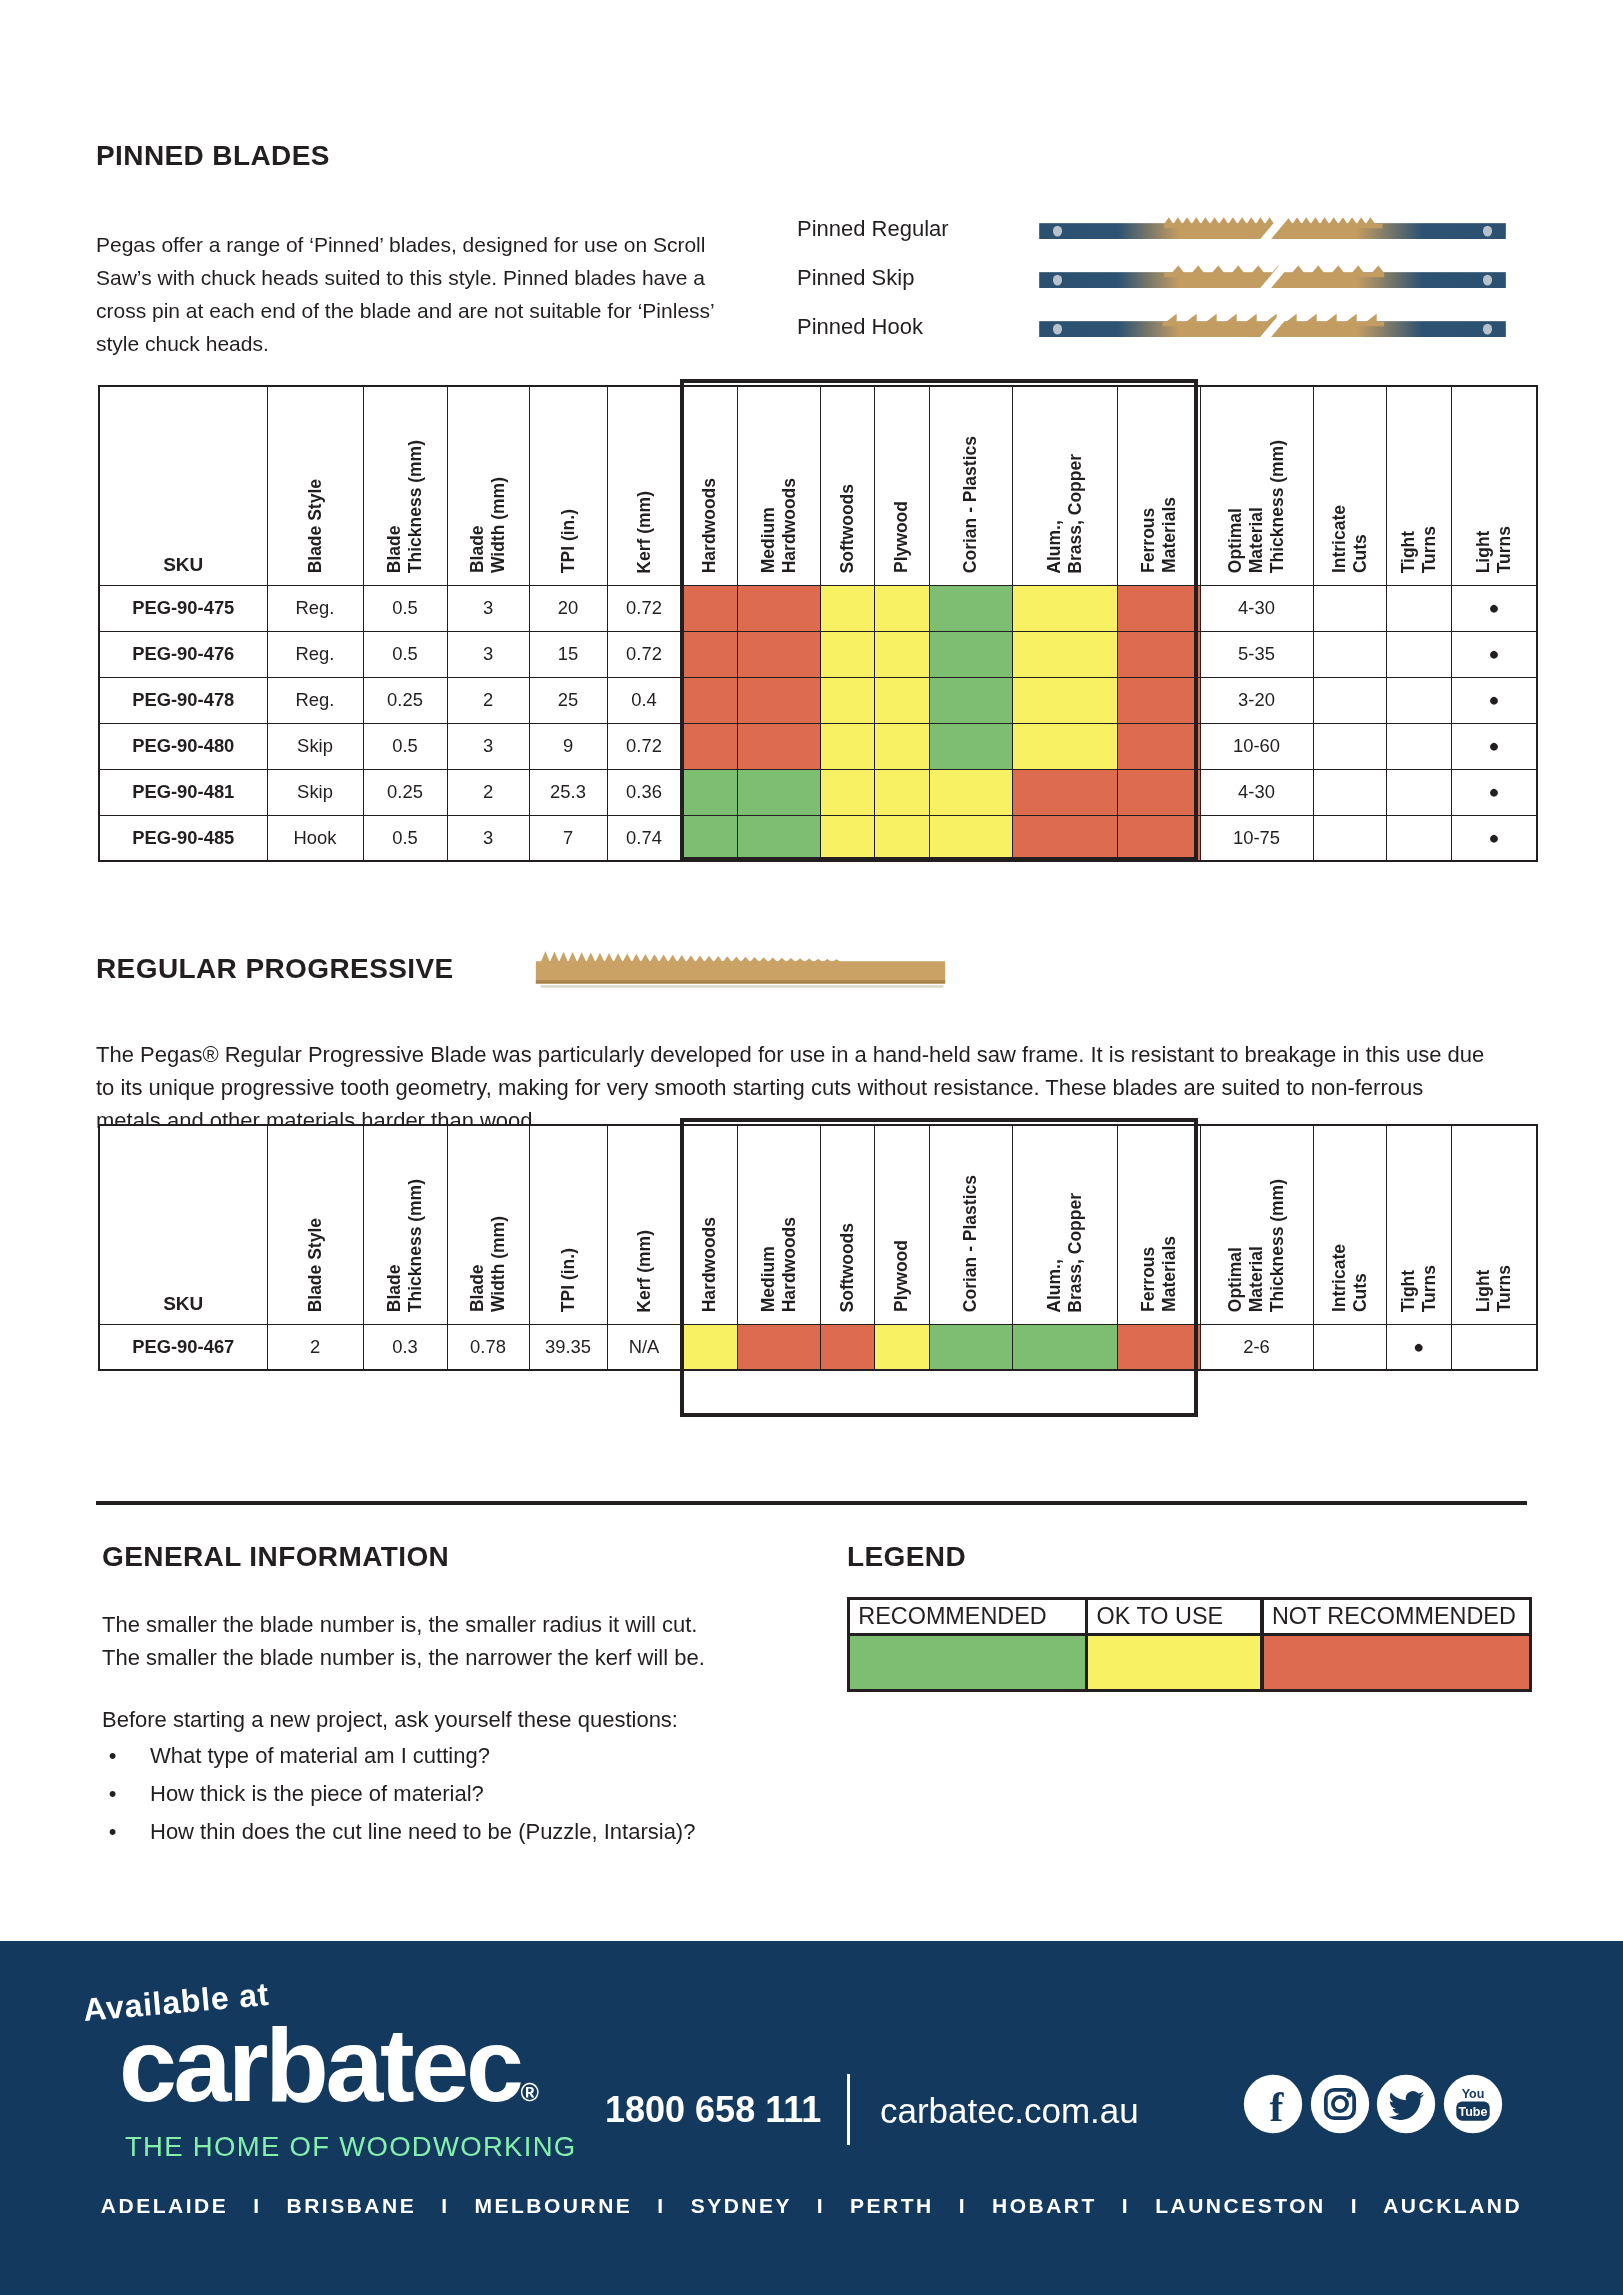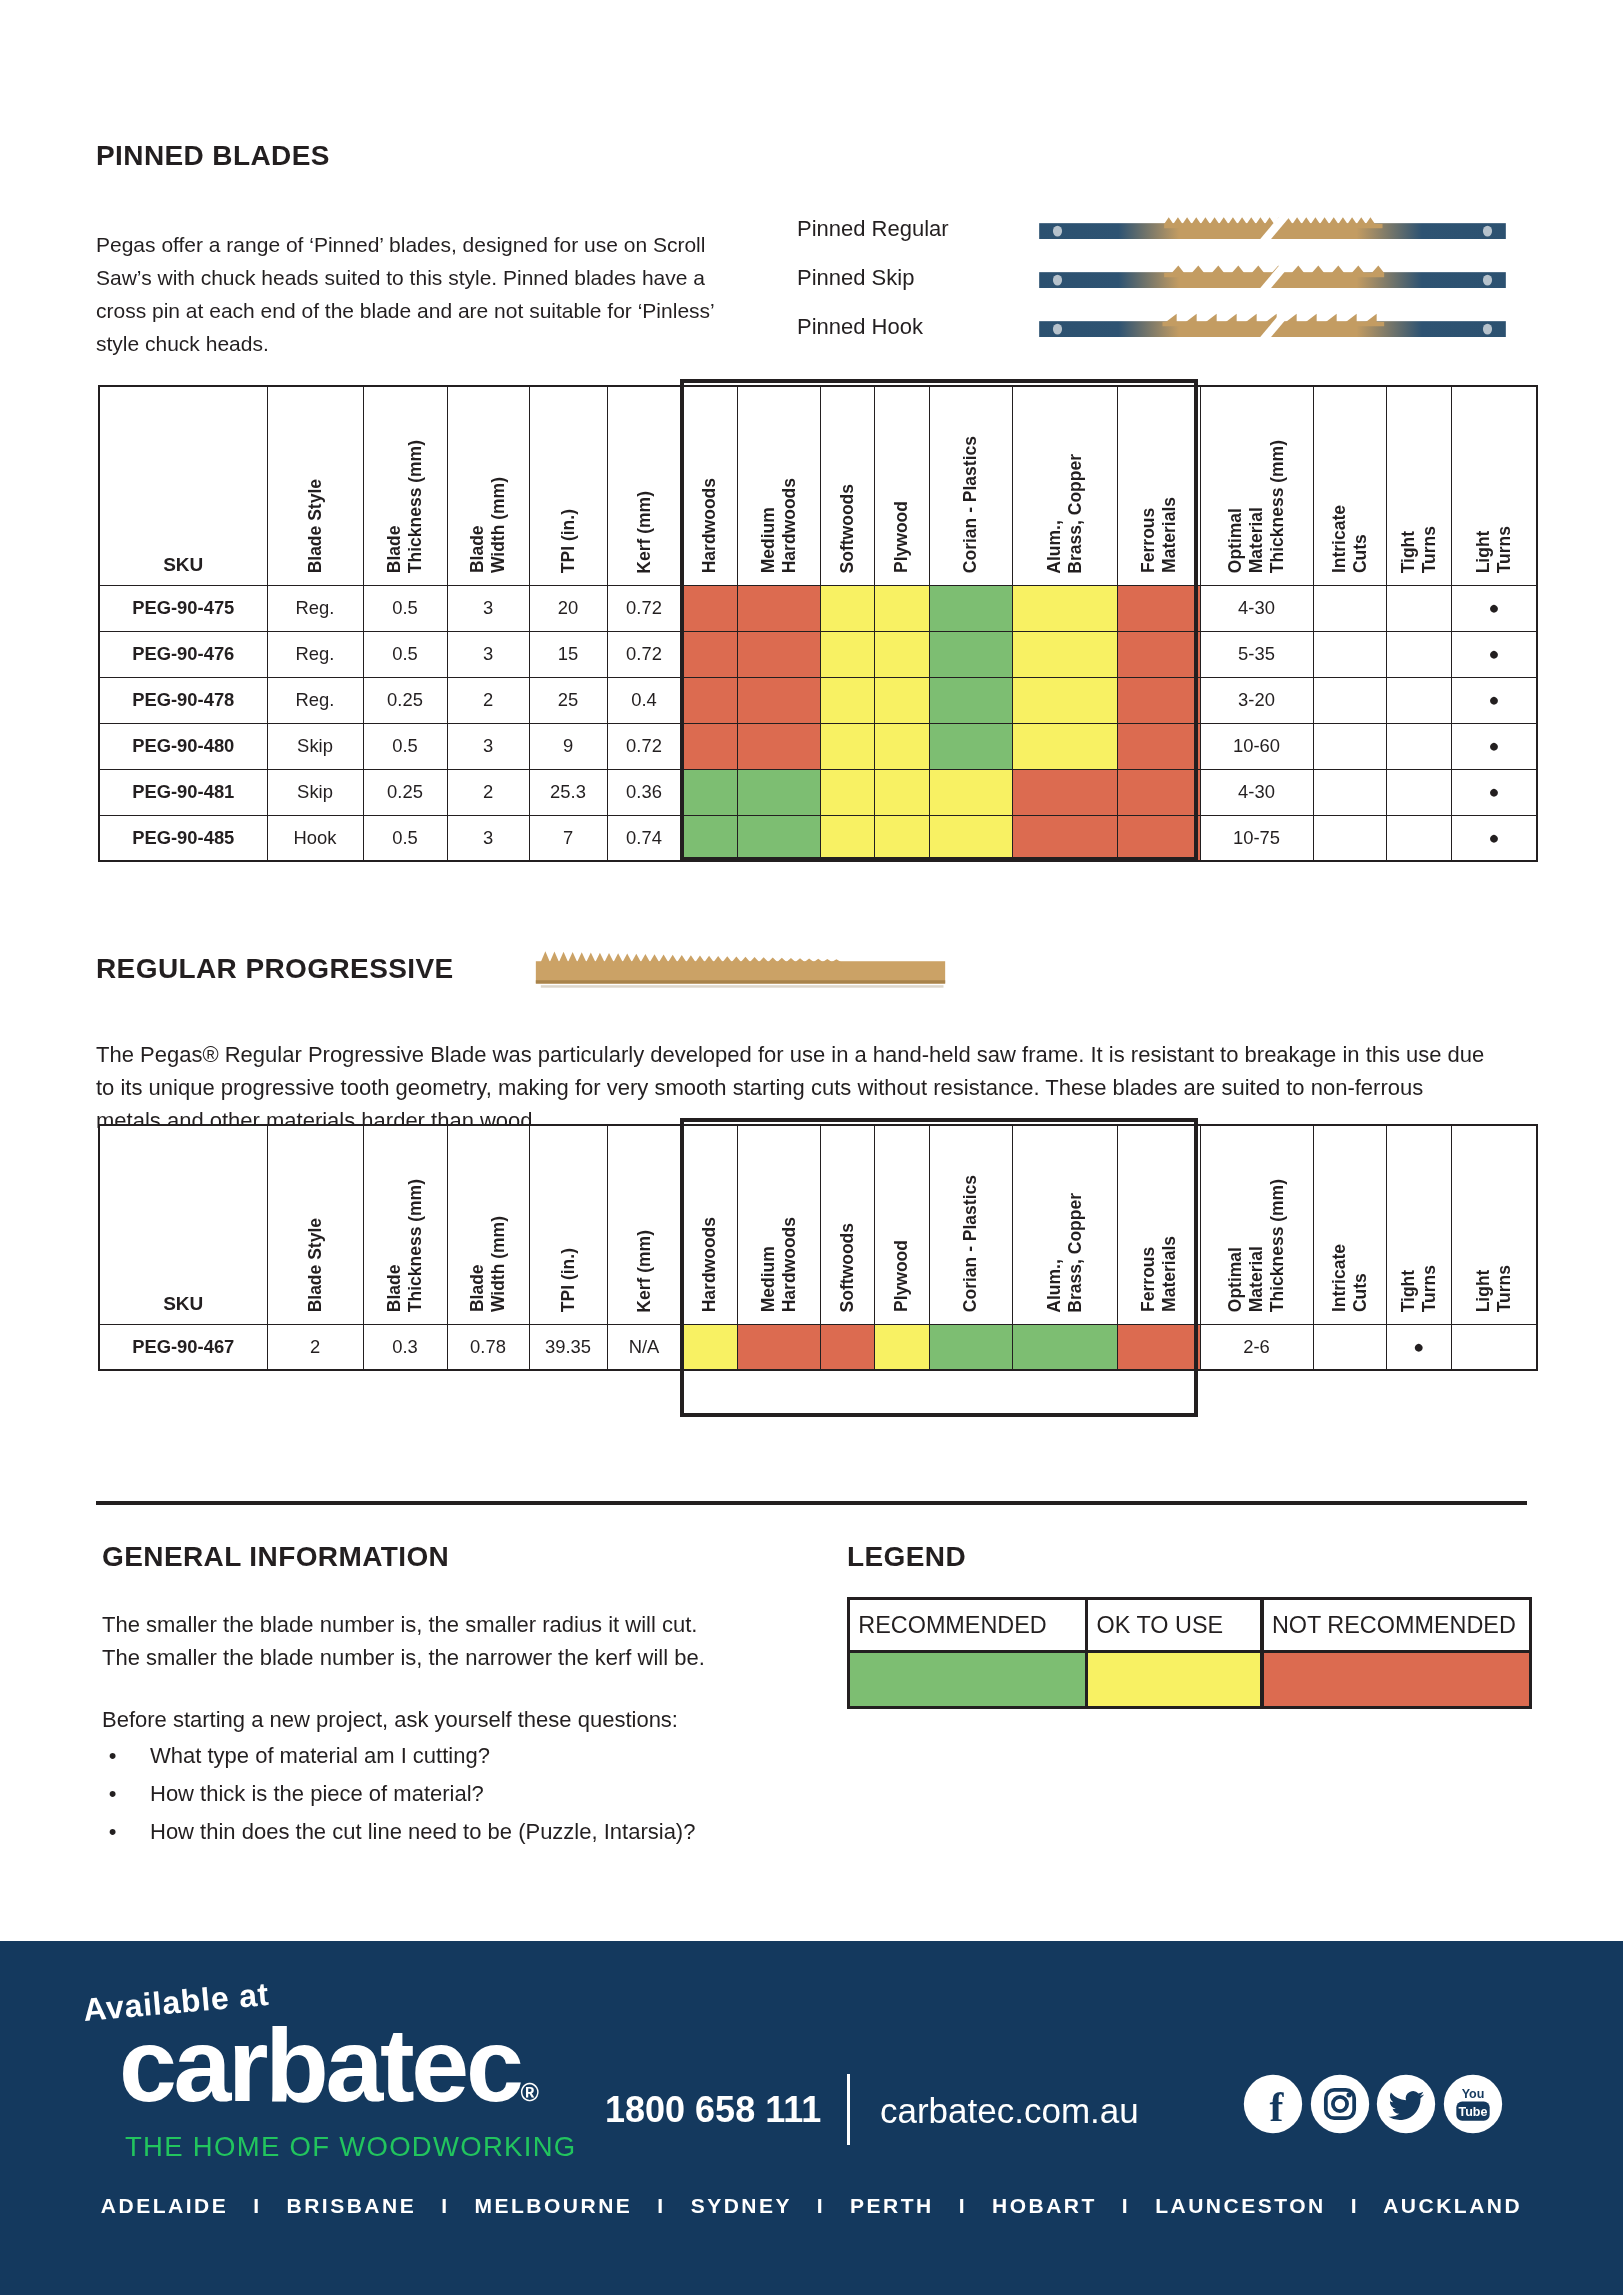--- a/index.html
+++ b/index.html
@@ -36,28 +36,28 @@
 
   .gen-text{position:absolute;left:102px;font-size:22px;line-height:33px;}
   .qlist{position:absolute;left:102px;top:1737px;margin:0;padding:0;list-style:none;font-size:22px;}
   .qlist li{display:flex;line-height:38px;}
   .qlist .b{width:48px;padding-left:6.7px;box-sizing:border-box;}
   .qlist .qt{flex:1;}
 
   .legend{position:absolute;left:847px;top:1597px;width:685px;box-sizing:border-box;
           border:3.3px solid #231f20;background:#231f20;}
   .legendGrid{display:grid;grid-template-columns:235px 172px 1fr;gap:3.3px;background:#231f20;}
-  .lg-label{background:#fff;height:50px;display:flex;align-items:center;padding-left:8.3px;font-size:23.4px;}
+  .lg-label{background:#fff;height:33px;display:flex;align-items:center;padding-left:8.3px;font-size:23.4px;}
   .lg-color{height:53px;}
 
   .footer{position:absolute;left:0;top:1941px;width:1623px;height:355px;background:#14395E;color:#fff;}
   .avail{position:absolute;left:83px;top:43px;font-size:32px;font-weight:bold;transform:rotate(-5deg);letter-spacing:0.8px;}
   .logo{position:absolute;left:119px;top:72px;font-size:104px;font-weight:bold;letter-spacing:-3.3px;line-height:1;}
   .logo .reg{font-size:25px;letter-spacing:0;vertical-align:baseline;}
-  .tagline{position:absolute;left:125px;top:190px;color:#22c55e;font-size:27.5px;letter-spacing:1.3px;white-space:nowrap;}
+  .tagline{position:absolute;left:125px;top:190px;color:#86efac;font-size:27.5px;letter-spacing:1.3px;white-space:nowrap;}
   .phone{position:absolute;left:605px;top:148px;font-size:36px;font-weight:bold;white-space:nowrap;}
   .vbar{position:absolute;left:847px;top:133px;width:3.3px;height:71px;background:#fff;}
   .url{position:absolute;left:880px;top:150px;font-size:35px;white-space:nowrap;}
   .social{position:absolute;left:1243px;top:133px;display:flex;gap:6.7px;}
   .social svg{display:block;}
   .cities{position:absolute;left:0;top:253px;width:100%;text-align:center;font-size:21px;font-weight:bold;
           letter-spacing:2.5px;white-space:pre;}
 </style>
 </head>
 <body>

